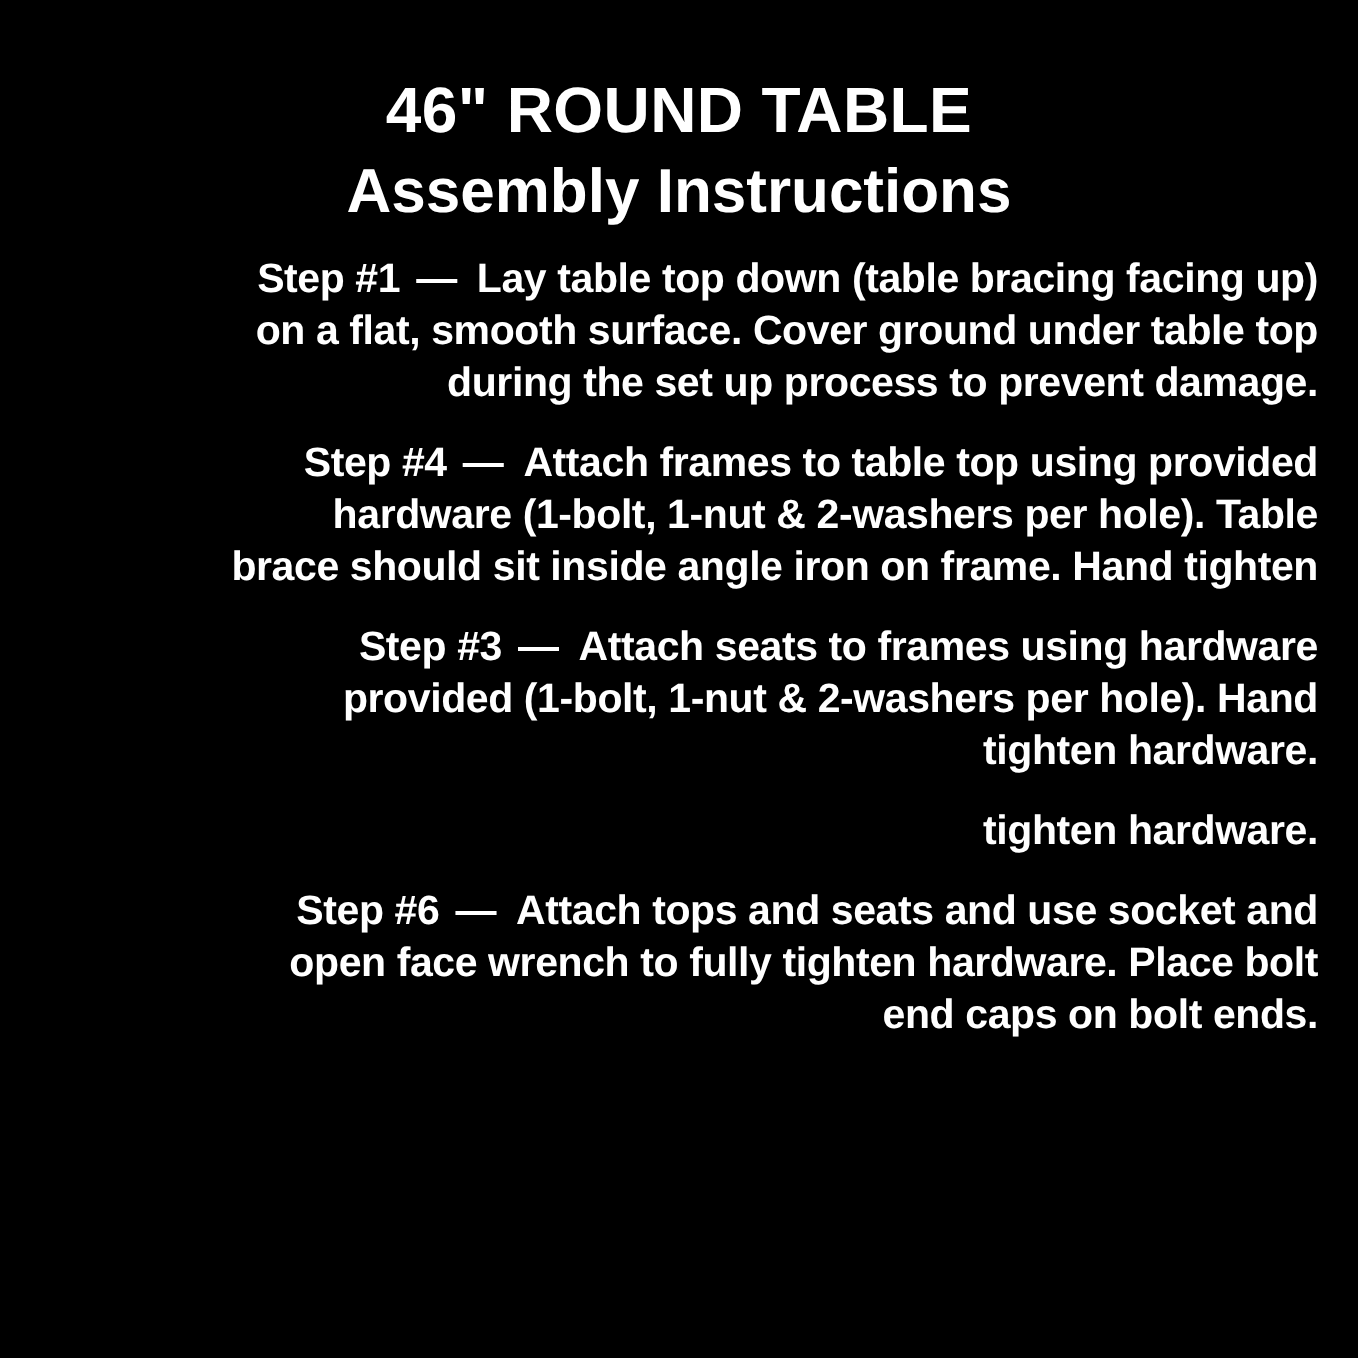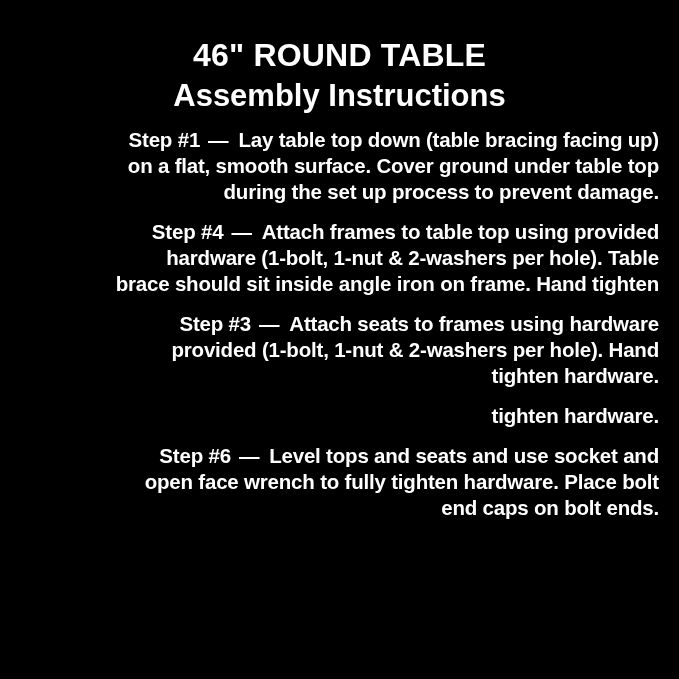--- a/index.html
+++ b/index.html
@@ -75,19 +75,19 @@
         <span class="line">provided (1-bolt, 1-nut &amp; 2-washers per hole). Hand</span>
         <span class="line">tighten hardware.</span>
       </p>
 
     <p class="step">
         <span class="line">tighten hardware.</span>
       </p>
 
 
     <p class="step">
-        <span class="line"><span class="step-label">Step #6</span><span class="dash">—</span><span>Level tops and seats and use socket and</span></span>
+        <span class="line"><span class="step-label">Step #6</span><span class="dash">—</span><span>Attach tops and seats and use socket and</span></span>
         <span class="line">open face wrench to fully tighten hardware. Place bolt</span>
         <span class="line">end caps on bolt ends.</span>
       </p>
 
   </section>
 </main>
 
 </body></html>

